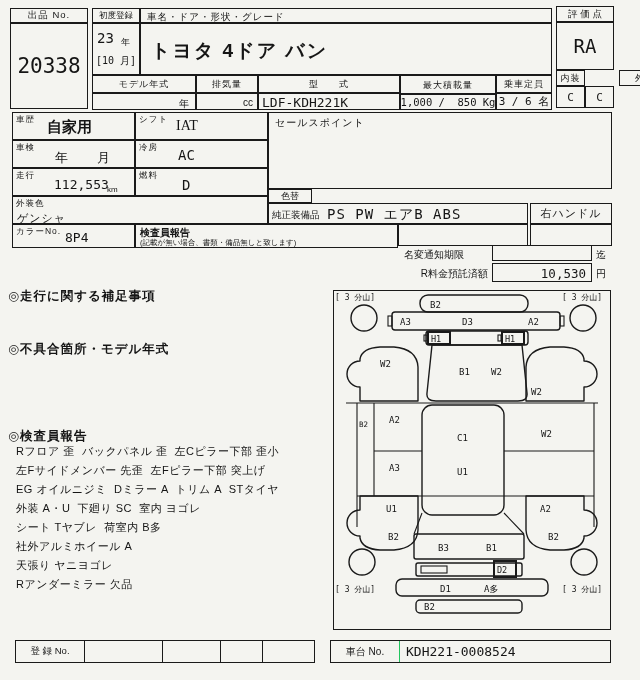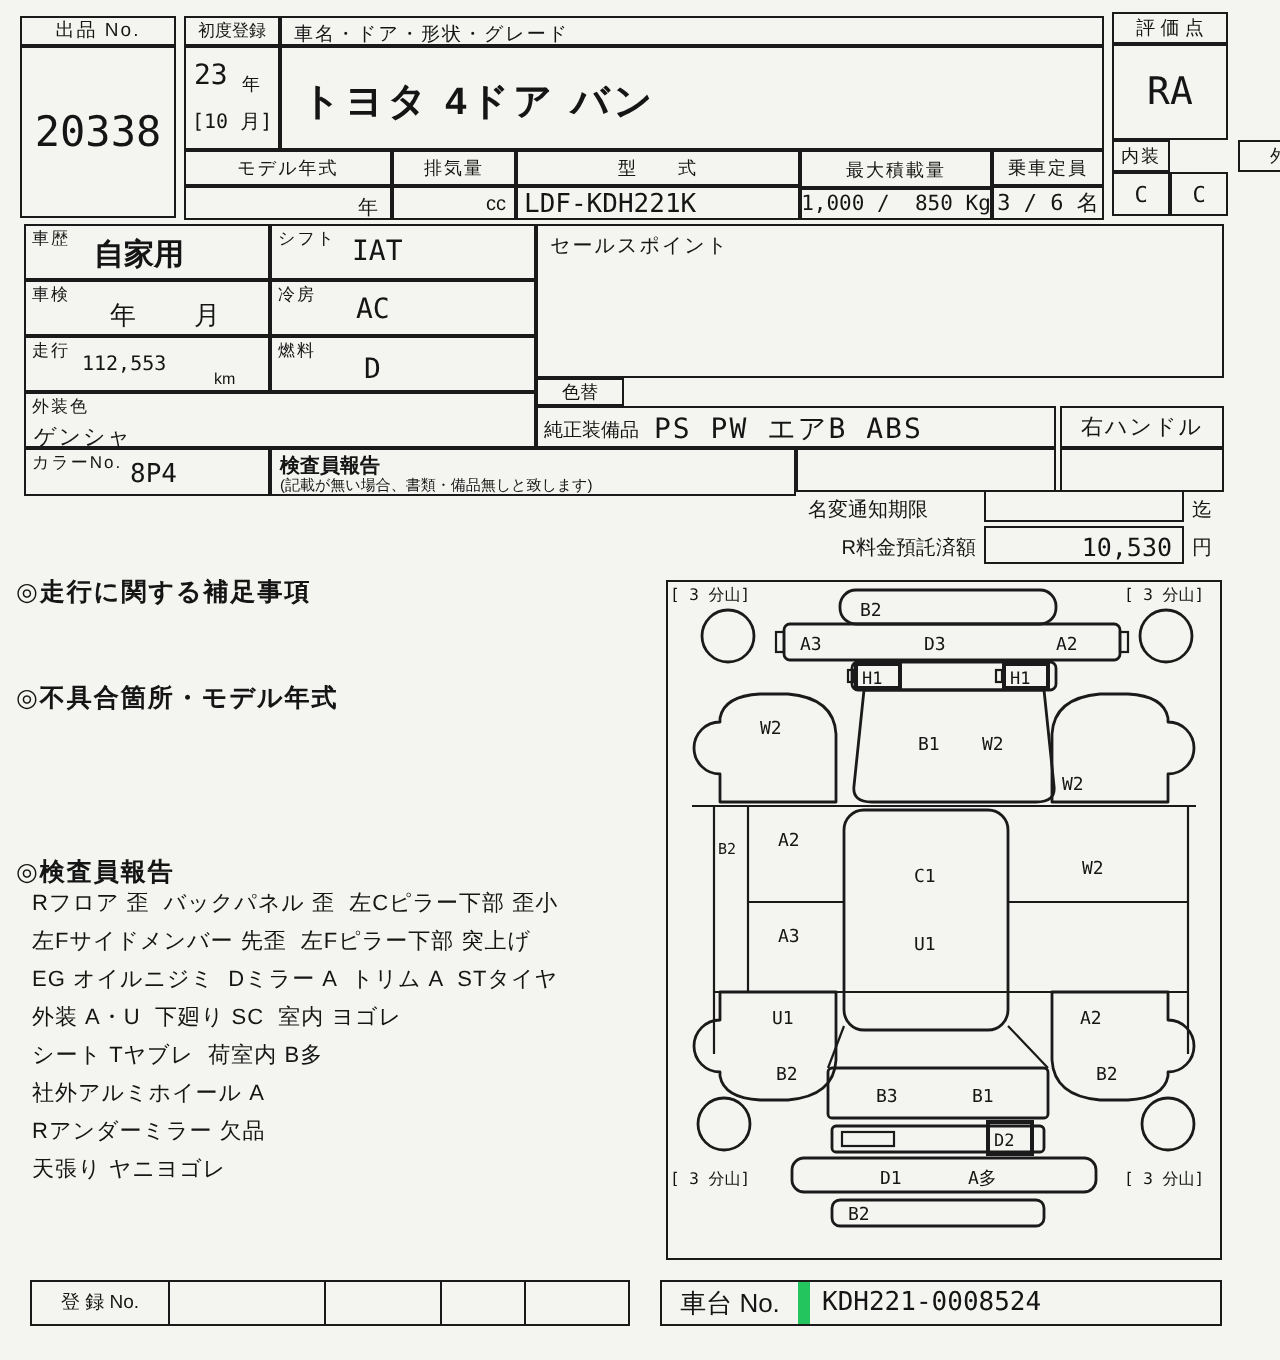--- a/index.html
+++ b/index.html
@@ -57,33 +57,33 @@
 <div class="abs bt cen lbl" style="left:619px;top:70px;width:52px;height:16px;">外装</div>
 <div class="abs bt cen mono" style="left:556px;top:86px;width:29px;height:22px;font-size:11px;">C</div>
 <div class="abs bt cen mono" style="left:585px;top:86px;width:29px;height:22px;font-size:11px;">C</div>
 
 <div class="abs bt" style="left:12px;top:112px;width:123px;height:28px;">
   <span class="tag">車歴</span>
   <span style="position:absolute;left:34px;top:5px;font-size:15px;font-weight:600;">自家用</span>
 </div>
 <div class="abs bt" style="left:135px;top:112px;width:133px;height:28px;">
   <span class="tag">シフト</span>
-  <span class="mono" style="position:absolute;left:40px;top:5px;font-size:14px;">IAT</span>
+  <span class="mono" style="position:absolute;left:40px;top:5px;font-size:14px;font-family:Liberation Serif, serif;">IAT</span>
 </div>
 <div class="abs bt" style="left:12px;top:140px;width:123px;height:28px;">
   <span class="tag">車検</span>
   <span style="position:absolute;left:42px;top:8px;font-size:13px;letter-spacing:8px;">年　月</span>
 </div>
 <div class="abs bt" style="left:135px;top:140px;width:133px;height:28px;">
   <span class="tag">冷房</span>
   <span class="mono" style="position:absolute;left:42px;top:6px;font-size:14px;">AC</span>
 </div>
 <div class="abs bt" style="left:12px;top:168px;width:123px;height:28px;">
   <span class="tag">走行</span>
-  <span class="mono" style="position:absolute;left:28px;top:8px;font-size:10px;">112,553</span>
+  <span class="mono" style="position:absolute;left:41px;top:8px;font-size:13px;">112,553</span>
   <span style="position:absolute;left:94px;top:16px;font-size:8px;">km</span>
 </div>
 <div class="abs bt" style="left:135px;top:168px;width:133px;height:28px;">
   <span class="tag">燃料</span>
   <span class="mono" style="position:absolute;left:46px;top:8px;font-size:14px;">D</span>
 </div>
 <div class="abs bt" style="left:12px;top:196px;width:256px;height:28px;">
   <span class="tag">外装色</span>
   <span style="position:absolute;left:4px;top:14px;font-size:11px;letter-spacing:1px;">ゲンシャ</span>
 </div>
@@ -119,22 +119,22 @@
 <div class="abs sec" style="left:8px;top:341px;">◎不具合箇所・モデル年式</div>
 <div class="abs sec" style="left:8px;top:428px;">◎検査員報告</div>
 
 <div class="abs" style="left:16px;top:444px;width:315px;">
   <div class="repline">Rフロア 歪  バックパネル 歪  左Cピラー下部 歪小</div>
   <div class="repline">左Fサイドメンバー 先歪  左Fピラー下部 突上げ</div>
   <div class="repline">EG オイルニジミ  Dミラー A  トリム A  STタイヤ</div>
   <div class="repline">外装 A・U  下廻り SC  室内 ヨゴレ</div>
   <div class="repline">シート Tヤブレ  荷室内 B多</div>
   <div class="repline">社外アルミホイール A</div>
+  <div class="repline">天張り ヤニヨゴレ</div>
   <div class="repline">Rアンダーミラー 欠品</div>
-  <div class="repline">天張り ヤニヨゴレ</div>
 </div>
 
 <div class="abs bt" style="left:333px;top:290px;width:278px;height:340px;">
 <svg width="276" height="338" viewBox="0 0 276 338">
 
   <circle class="shape" cx="30" cy="27" r="13"></circle>
   <circle class="shape" cx="249" cy="27" r="13"></circle>
   <circle class="shape" cx="28" cy="271" r="13"></circle>
   <circle class="shape" cx="250" cy="271" r="13"></circle>
   <text x="1" y="9" font-size="8">[ 3 分山]</text>
@@ -208,15 +208,15 @@
 </div>
 
 <div class="abs bt" style="left:15px;top:640px;width:300px;height:23px;display:flex;">
   <div class="cen" style="width:68px;border-right:1px solid #1a1a1a;font-size:9.5px;">登 録 No.</div>
   <div style="width:77px;border-right:1px solid #1a1a1a;"></div>
   <div style="width:57px;border-right:1px solid #1a1a1a;"></div>
   <div style="width:41px;border-right:1px solid #1a1a1a;"></div>
   <div style="flex:1;"></div>
 </div>
 <div class="abs bt" style="left:330px;top:640px;width:281px;height:23px;display:flex;">
-  <div class="cen" style="width:68px;border-right:6px solid #22c55e;font-size:13px;">車台 No.</div>
+  <div class="cen" style="width:68px;border-right:1px solid #22c55e;font-size:10px;">車台 No.</div>
   <div class="mono" style="flex:1;font-size:13px;padding:3px 0 0 6px;">KDH221-0008524</div>
 </div>
 
 </body></html>

